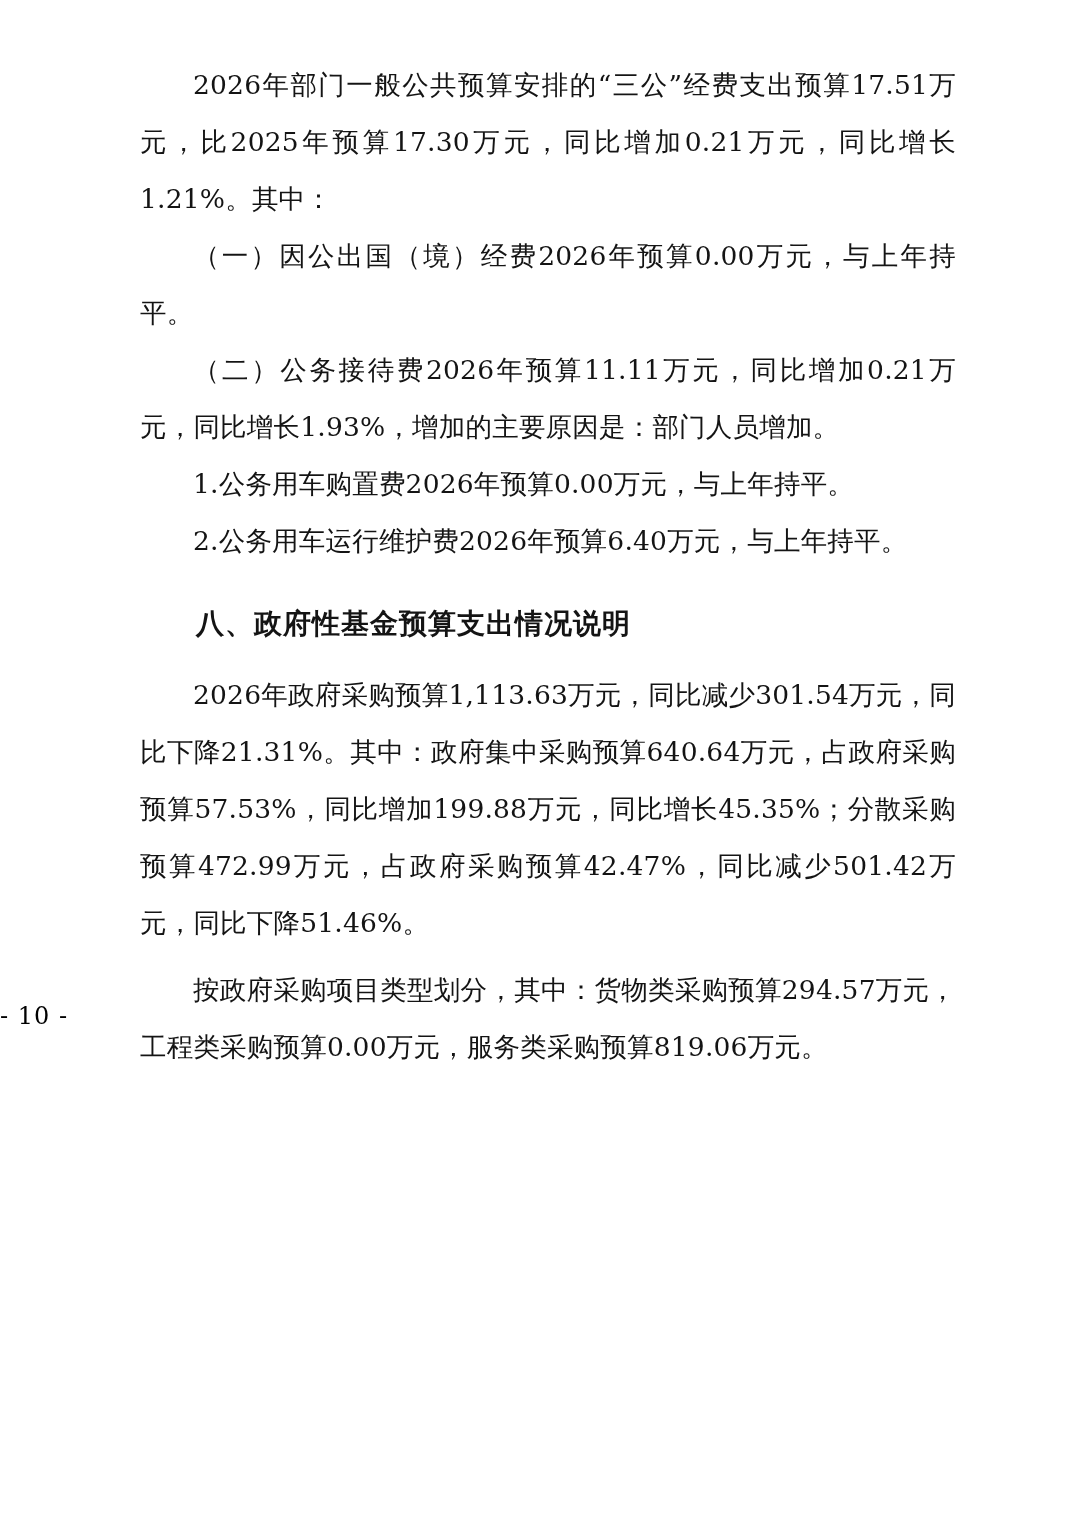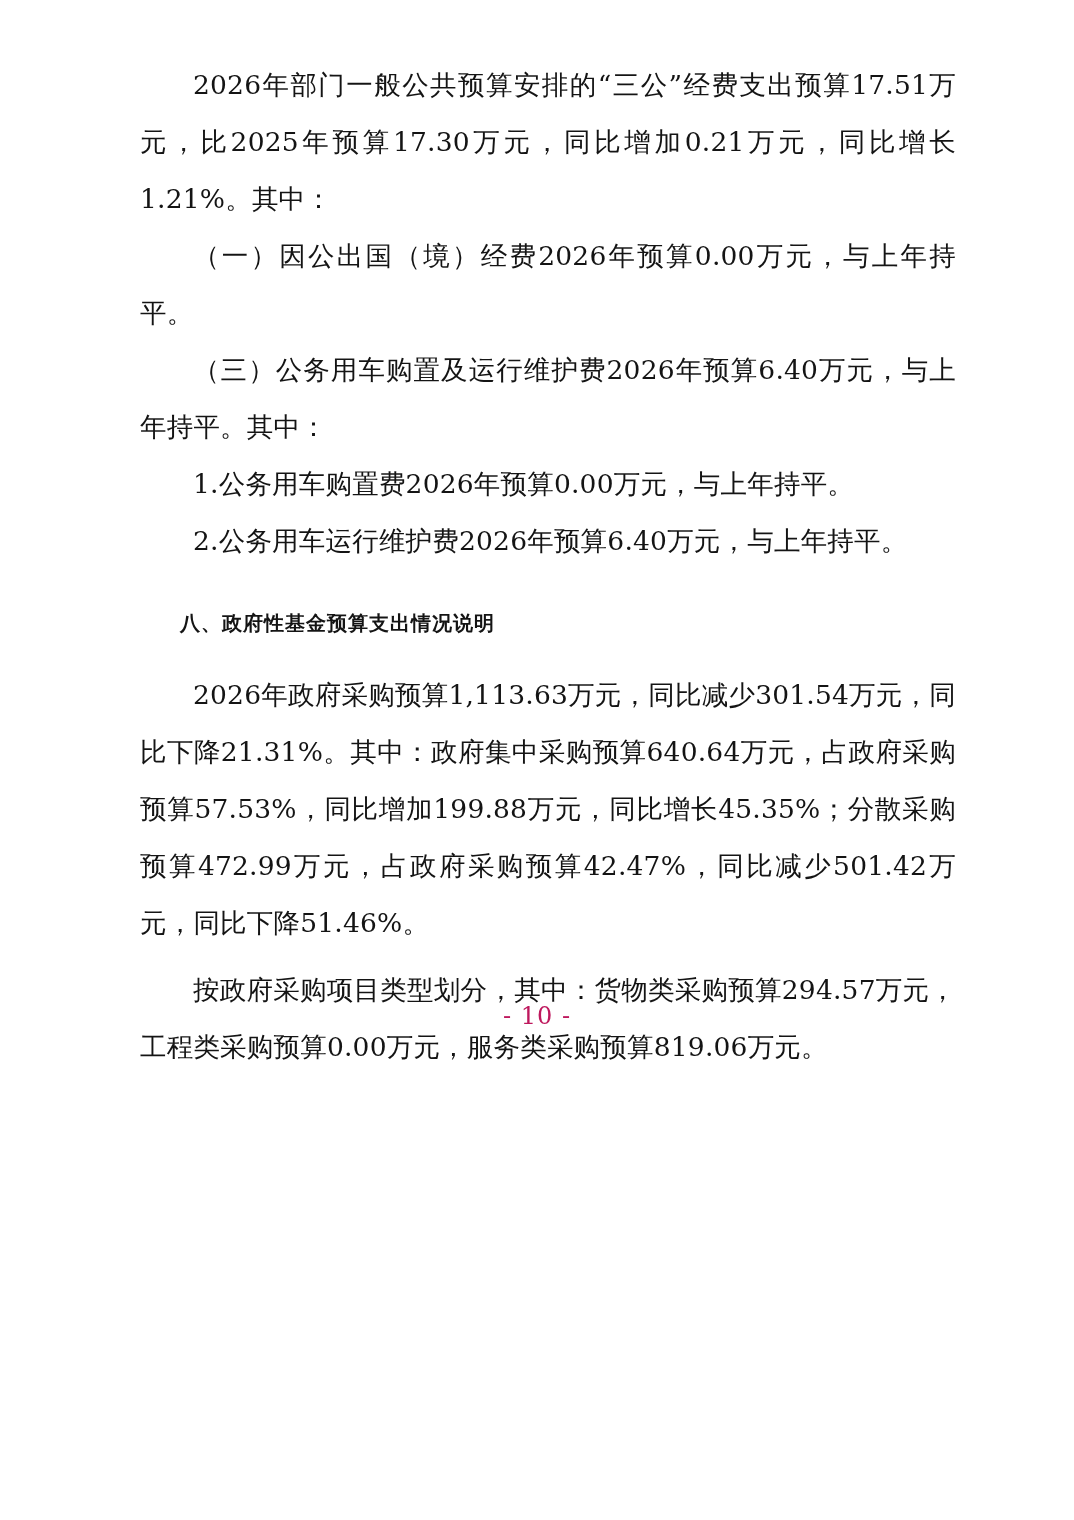--- a/index.html
+++ b/index.html
@@ -25,51 +25,51 @@
   .para {
     font-size: 26.5px;
     line-height: 57px;
     text-align: justify;
     text-justify: inter-ideograph;
     text-indent: 2em;
     margin: 0;
     letter-spacing: 0.2px;
   }
   .heading {
-    font-size: 20px;
+    font-size: 28px;
     line-height: 57px;
     font-weight: bold;
     margin: 26px 0 14px 0;
     text-indent: 2em;
     letter-spacing: 1px;
     font-family: "DejaVu Sans", "Liberation Sans", sans-serif;
   }
   .after-heading {
     margin-bottom: 10px;
   }
   .footer {
     position: absolute;
     left: 0;
     right: 0;
     bottom: 36px;
-    text-align: center;
+    text-align: left;
     font-size: 24px;
     font-family: "DejaVu Serif", "Liberation Serif", serif;
-    color: #be185d;
+    color: #000000;
     letter-spacing: 1px;
   }
 </style>
 </head>
 <body>
 
 <div class="page">
 
   <p class="para">2026年部门一般公共预算安排的“三公”经费支出预算17.51万元，比2025年预算17.30万元，同比增加0.21万元，同比增长1.21%。其中：</p>
   <p class="para">（一）因公出国（境）经费2026年预算0.00万元，与上年持平。</p>
-  <p class="para">（三）公务用车购置及运行维护费2026年预算6.40万元，与上年持平。其中：</p>
+  <p class="para">（二）公务接待费2026年预算11.11万元，同比增加0.21万元，同比增长1.93%，增加的主要原因是：部门人员增加。</p>
   <p class="para">1.公务用车购置费2026年预算0.00万元，与上年持平。</p>
   <p class="para">2.公务用车运行维护费2026年预算6.40万元，与上年持平。</p>
 
   <h2 class="heading">八、政府性基金预算支出情况说明</h2>
 
 
   <p class="para after-heading">2026年政府采购预算1,113.63万元，同比减少301.54万元，同比下降21.31%。其中：政府集中采购预算640.64万元，占政府采购预算57.53%，同比增加199.88万元，同比增长45.35%；分散采购预算472.99万元，占政府采购预算42.47%，同比减少501.42万元，同比下降51.46%。</p>
   <p class="para">按政府采购项目类型划分，其中：货物类采购预算294.57万元，工程类采购预算0.00万元，服务类采购预算819.06万元。</p>
 
   <div class="footer">- 10 -</div>

